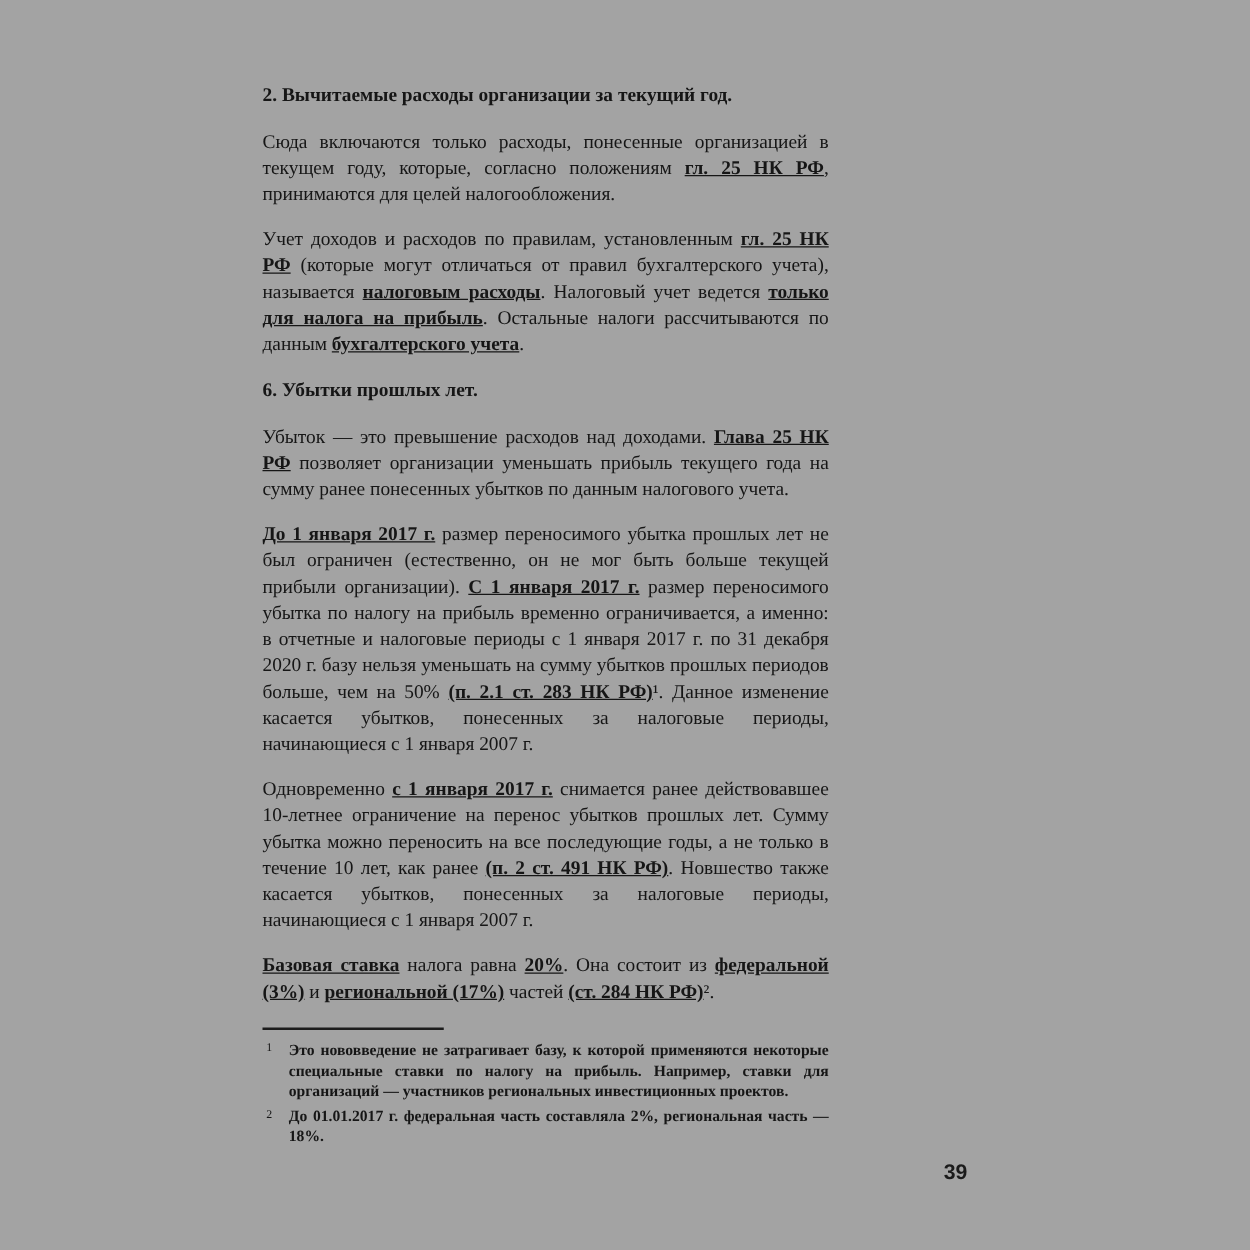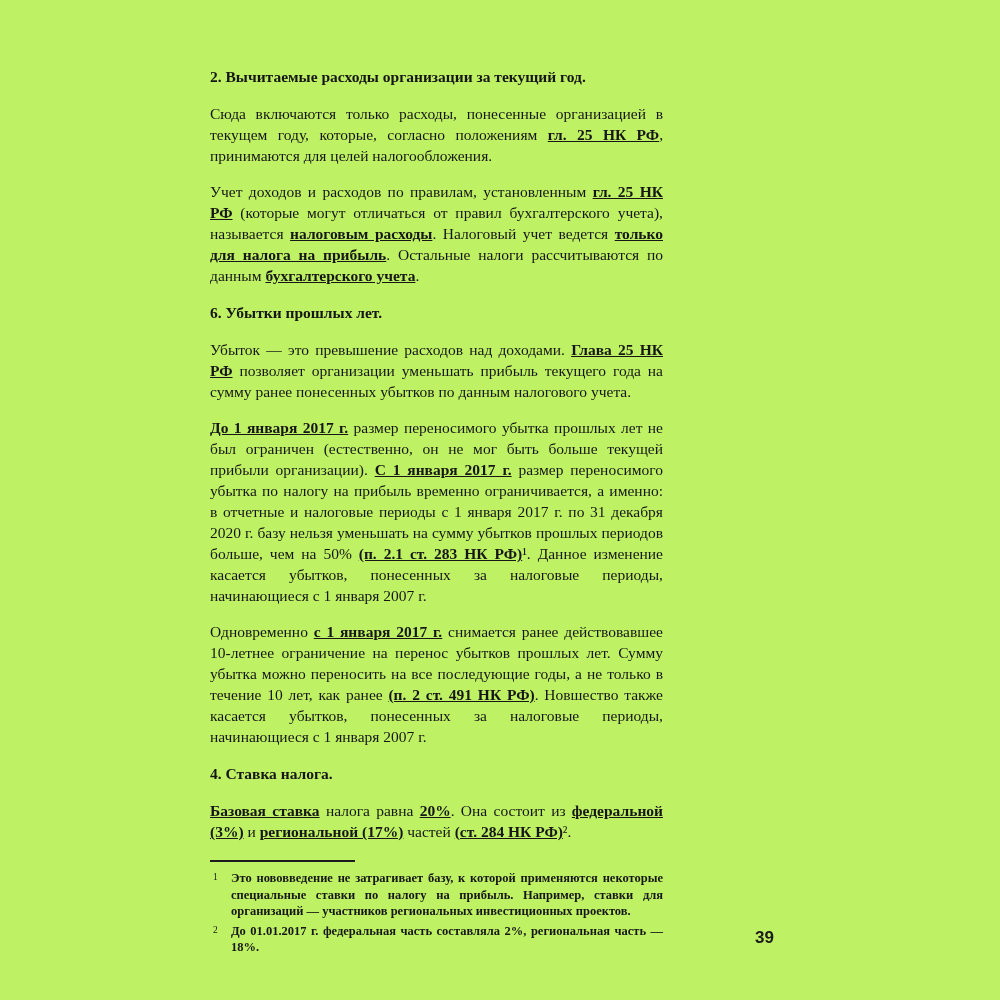--- a/index.html
+++ b/index.html
@@ -6,21 +6,21 @@
   html, body { margin: 0; padding: 0; }
   body {
     width: 1000px;
     height: 1000px;
     background: #ffffff;
     position: relative;
     font-family: "Liberation Serif", "DejaVu Serif", serif;
     color: #161616;
     overflow: hidden;
   }
-  .sheet { position: absolute; inset: 0; background: #bef264; }
+  .sheet { position: absolute; inset: 0; background: #a3a3a3; }
 
   .text-block {
     position: absolute;
     left: 210px;
     top: 50px;
     width: 453px;
   }
 
   .heading {
     font-size: 15.5px;
@@ -82,21 +82,20 @@
 <div class="sheet">
   <div class="text-block">
     <div id="sections">
         <h2 class="heading">2. Вычитаемые расходы организации за текущий год.</h2>
         <p class="paragraph">Сюда включаются только расходы, понесенные организацией в текущем году, которые, согласно положениям <b>гл. 25 НК РФ</b>, принимаются для целей налогообложения.</p>
         <p class="paragraph">Учет доходов и расходов по правилам, установленным <b>гл. 25 НК РФ</b> (которые могут отличаться от правил бухгалтерского учета), называется <b>налоговым расходы</b>. Налоговый учет ведется <b>только для налога на прибыль</b>. Остальные налоги рассчитываются по данным <b>бухгалтерского учета</b>.</p>
         <h2 class="heading">6. Убытки прошлых лет.</h2>
         <p class="paragraph">Убыток — это превышение расходов над доходами. <b>Глава 25 НК РФ</b> позволяет организации уменьшать прибыль текущего года на сумму ранее понесенных убытков по данным налогового учета.</p>
         <p class="paragraph"><b>До 1 января 2017 г.</b> размер переносимого убытка прошлых лет не был ограничен (естественно, он не мог быть больше текущей прибыли организации). <b>С 1 января 2017 г.</b> размер переносимого убытка по налогу на прибыль временно ограничивается, а именно: в отчетные и налоговые периоды с 1 января 2017 г. по 31 декабря 2020 г. базу нельзя уменьшать на сумму убытков прошлых периодов больше, чем на 50% <b>(п. 2.1 ст. 283 НК РФ)</b>¹. Данное изменение касается убытков, понесенных за налоговые периоды, начинающиеся с 1 января 2007 г.</p>
         <p class="paragraph">Одновременно <b>с 1 января 2017 г.</b> снимается ранее действовавшее 10-летнее ограничение на перенос убытков прошлых лет. Сумму убытка можно переносить на все последующие годы, а не только в течение 10 лет, как ранее <b>(п. 2 ст. 491 НК РФ)</b>. Новшество также касается убытков, понесенных за налоговые периоды, начинающиеся с 1 января 2007 г.</p>
-        <h2 class="heading">4. Ставка налога.</h2>
         <p class="paragraph"><b>Базовая ставка</b> налога равна <b>20%</b>. Она состоит из <b>федеральной (3%)</b> и <b>региональной (17%)</b> частей <b>(ст. 284 НК РФ)</b>².</p>
       </div>
     <hr class="footnote-rule">
     <div id="footnotes" class="footnotes">
         <div class="footnote">
           <span class="fn-marker">1</span>
           <div class="fn-text">Это нововведение не затрагивает базу, к которой применяются некоторые специальные ставки по налогу на прибыль. Например, ставки для организаций — участников региональных инвестиционных проектов.</div>
         </div>
         <div class="footnote">
           <span class="fn-marker">2</span>

